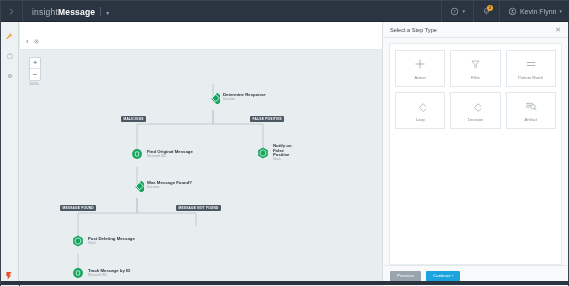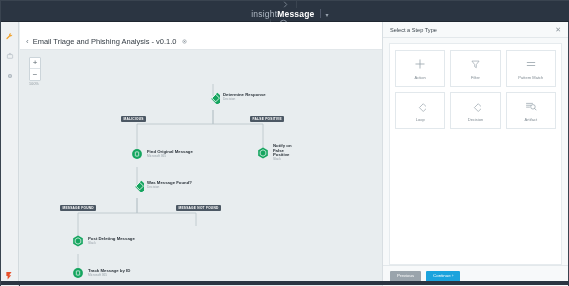--- a/index.html
+++ b/index.html
@@ -15,21 +15,20 @@
     background: #e9eef0;
     border: 1px solid #3a4450;
   }
 
   
   .topbar {
     position: absolute; left: 0; top: 0; width: 569px; height: 21px;
     background: #2b3542;
     display: flex; align-items: center;
     border-bottom: 1px solid #1f2731;
-    flex-direction: column;
   }
   .tb-expand {
     width: 22px; height: 21px;
     display: flex; align-items: center; justify-content: center;
     color: #8a94a0; font-size: 9px;
     border-right: 1px solid #3a4450;
   }
   .brand {
     margin-left: 9px;
     font-size: 8.5px; color: #c9d2da; letter-spacing: .2px;
@@ -292,21 +291,20 @@
     </div>
   </div>
 
   <div class="main">
     <div class="crumbbar">
       <span class="crumb">Workflows / Workflow Builder</span>
     </div>
 
     <div class="titlebar">
       <span class="back-chevron">‹</span>
-      <span class="wf-title">Email Triage and Phishing Analysis - v0.1.0</span>
       <svg class="gear-small" viewBox="0 0 14 14">
         <circle cx="7" cy="7" r="3.4" fill="none" stroke="#7b868e" stroke-width="1.2"></circle>
         <circle cx="7" cy="7" r="1.1" fill="#7b868e"></circle>
       </svg>
     </div>
 
     <div class="canvas">
 
       <div class="zoomctl">
         <div class="zoombtn top">+</div>

